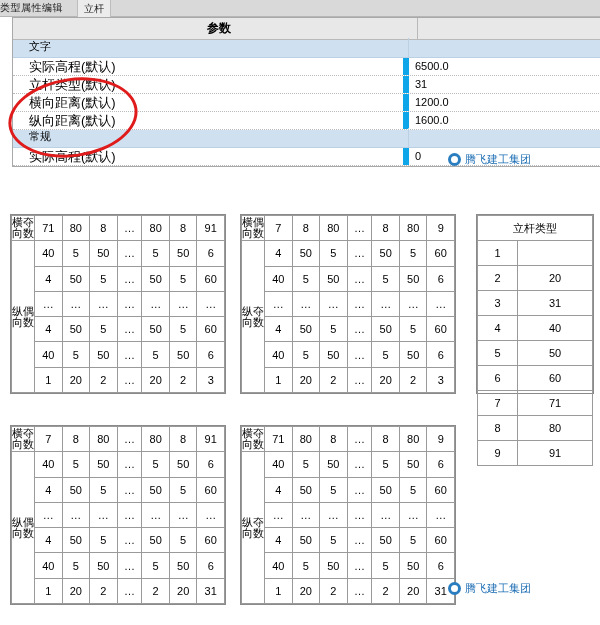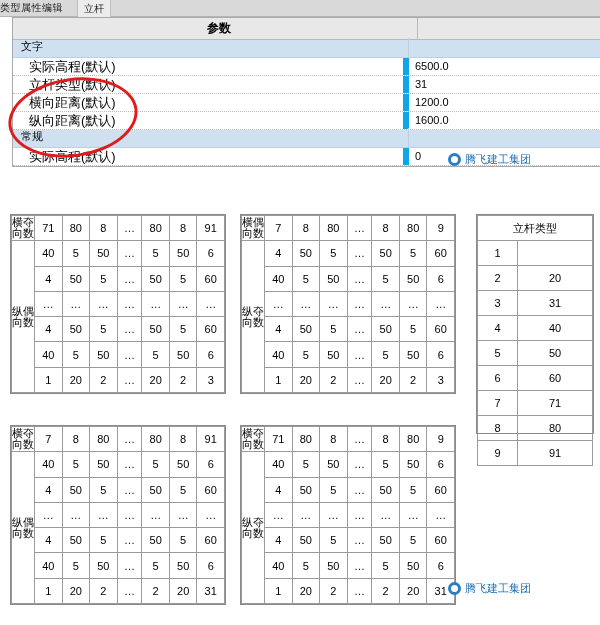--- a/index.html
+++ b/index.html
@@ -88,21 +88,21 @@
 
   .group-row {
     height: 17px;
     background: #cfe0f0;
     border-bottom: 1px solid #bcd0e4;
     display: flex;
     align-items: center;
   }
   .group-row .g-label {
     width: 396px;
-    padding-left: 8px;
+    padding-left: 16px;
     font-size: 11px;
     border-right: 1px solid #bcd0e4;
     height: 21px;
     line-height: 17px;
     box-sizing: border-box;
   }
   .group-row .g-val { flex: 1; }
 
   .param-row {
     height: 17px;
@@ -594,21 +594,21 @@
       <td>2</td>
       <td>…</td>
       <td>2</td>
       <td>20</td>
       <td>31</td>
     </tr>
   </tbody>
     </table>
 </div>
 
-<div class="grid-block side-table" style="left:476px; top:214px; width:118px; height:220px;">
+<div class="grid-block side-table" style="left:476px; top:214px; width:118px; height:180px;">
   <table class="g">
     <tbody>
         <tr>
       <td colspan="2" class="hdr">立杆类型</td>
     </tr>
     <tr>
       <td>1</td>
       <td></td>
     </tr>
     <tr>

